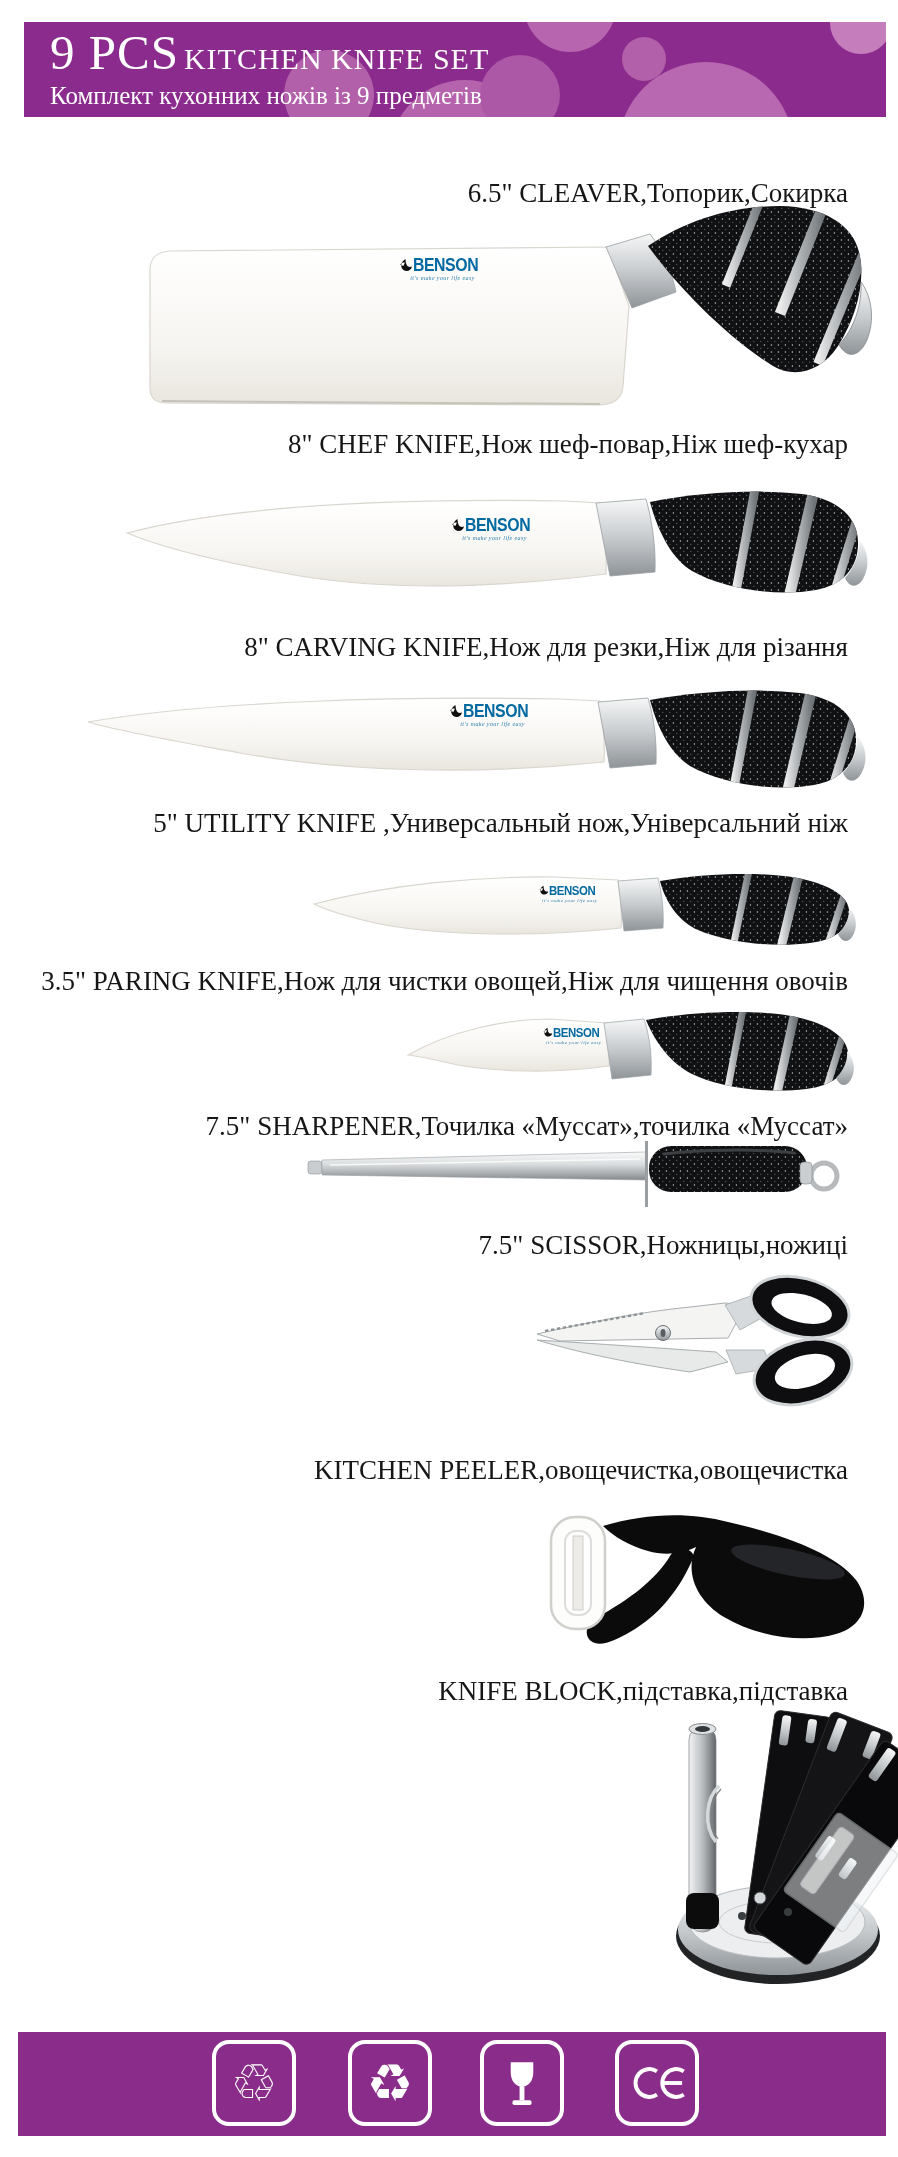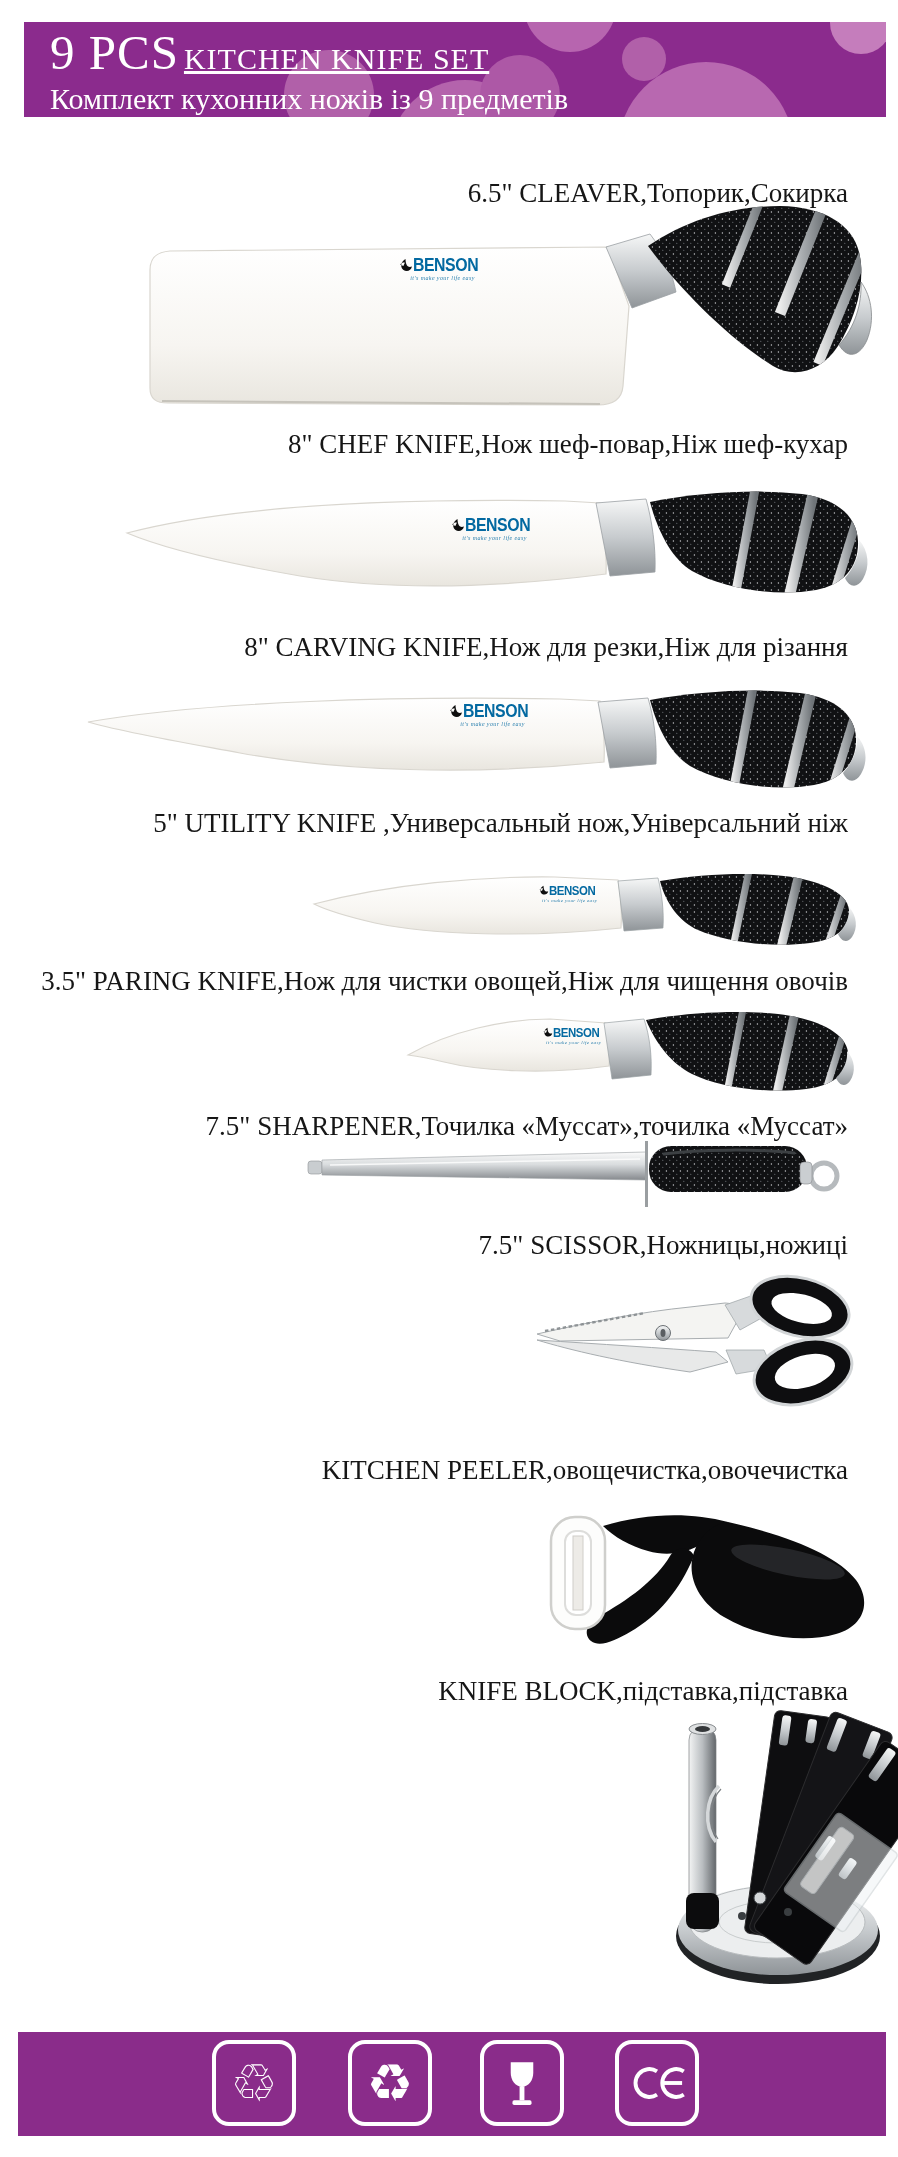--- a/index.html
+++ b/index.html
@@ -6,22 +6,22 @@
   .page{position:relative;width:898px;height:2157px;background:#fff;overflow:hidden;
         font-family:"Liberation Serif",serif;}
   svg{display:block;}
 
   
   .banner{position:absolute;left:24px;top:22px;width:862px;height:95px;
           background:#8b2b8d;overflow:hidden;color:#fff;}
   .banner .circ{position:absolute;border-radius:50%;}
   .titlerow{position:absolute;left:26px;top:2px;white-space:nowrap;display:flex;align-items:baseline;justify-content:flex-end;}
   .title-big{font-size:49px;font-weight:400;letter-spacing:1px;}
-  .title-rest{font-size:30px;font-weight:400;letter-spacing:1px;margin-left:5px;text-decoration:underline;}
-  .subtitle{position:absolute;left:26px;top:60px;font-size:30px;white-space:nowrap;}
+  .title-rest{font-size:30px;font-weight:400;letter-spacing:1px;margin-left:5px;}
+  .subtitle{position:absolute;left:26px;top:60px;font-size:25px;white-space:nowrap;}
 
   
   .plabel{position:absolute;right:50px;font-size:27px;color:#161616;white-space:nowrap;}
 
   
   .benson{position:absolute;color:#0369a1;text-align:center;line-height:1;}
   .brow{display:flex;align-items:center;justify-content:center;}
   .bname{font-family:"Liberation Sans",sans-serif;font-weight:bold;letter-spacing:-0.5px;
          transform:scaleX(0.88);transform-origin:left center;}
   .lg .bname{font-size:18px;} .sm .bname{font-size:13px;}
@@ -54,21 +54,21 @@
     <div class="subtitle">Комплект кухонних ножів із 9 предметів</div>
   </div>
 
   <div class="plabel" style="top:178px">6.5" CLEAVER,Топорик,Сокирка</div>
   <div class="plabel" style="top:429px">8" CHEF KNIFE,Нож шеф-повар,Ніж шеф-кухар</div>
   <div class="plabel" style="top:632px">8" CARVING KNIFE,Нож для резки,Ніж для різання</div>
   <div class="plabel" style="top:808px">5" UTILITY KNIFE ,Универсальный нож,Універсальний ніж</div>
   <div class="plabel" style="top:966px">3.5" PARING KNIFE,Нож для чистки овощей,Ніж для чищення овочів</div>
   <div class="plabel" style="top:1111px">7.5" SHARPENER,Точилка «Муссат»,точилка «Муссат»</div>
   <div class="plabel" style="top:1230px">7.5" SCISSOR,Ножницы,ножиці</div>
-  <div class="plabel" style="top:1455px">KITCHEN PEELER,овощечистка,овочечистка</div>
+  <div class="plabel" style="top:1455px">KITCHEN PEELER,овощечистка,овощечистка</div>
   <div class="plabel" style="top:1676px">KNIFE BLOCK,підставка,підставка</div>
 
   <svg width="898" height="2157" viewBox="0 0 898 2157" style="position:absolute;left:0;top:0;">
     <defs>
       <linearGradient id="gSteel" x1="0" y1="0" x2="0" y2="1">
         <stop offset="0" stop-color="#f6f7f7"></stop>
           <stop offset="0.5" stop-color="#c7cbce"></stop>
           <stop offset="1" stop-color="#8f9498"></stop>
       </linearGradient>
       <linearGradient id="gRod" x1="0" y1="0" x2="0" y2="1">

